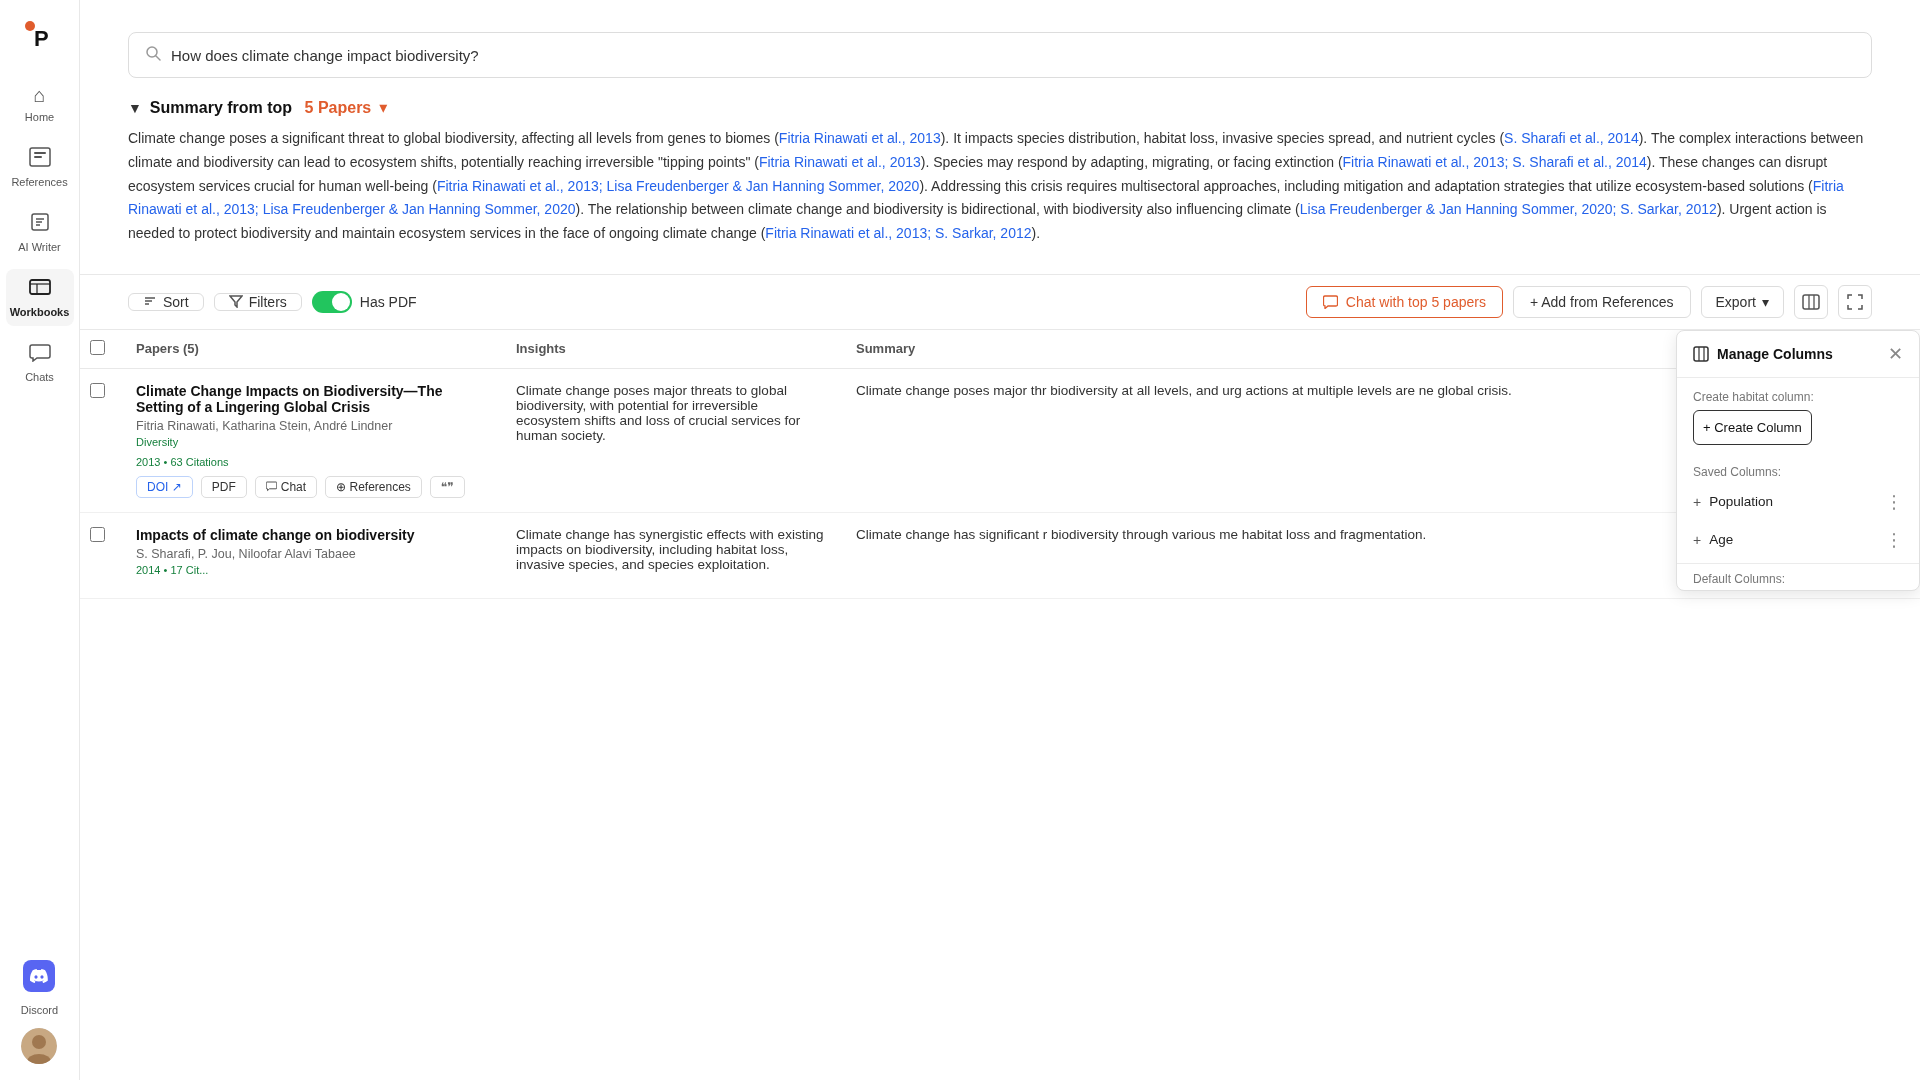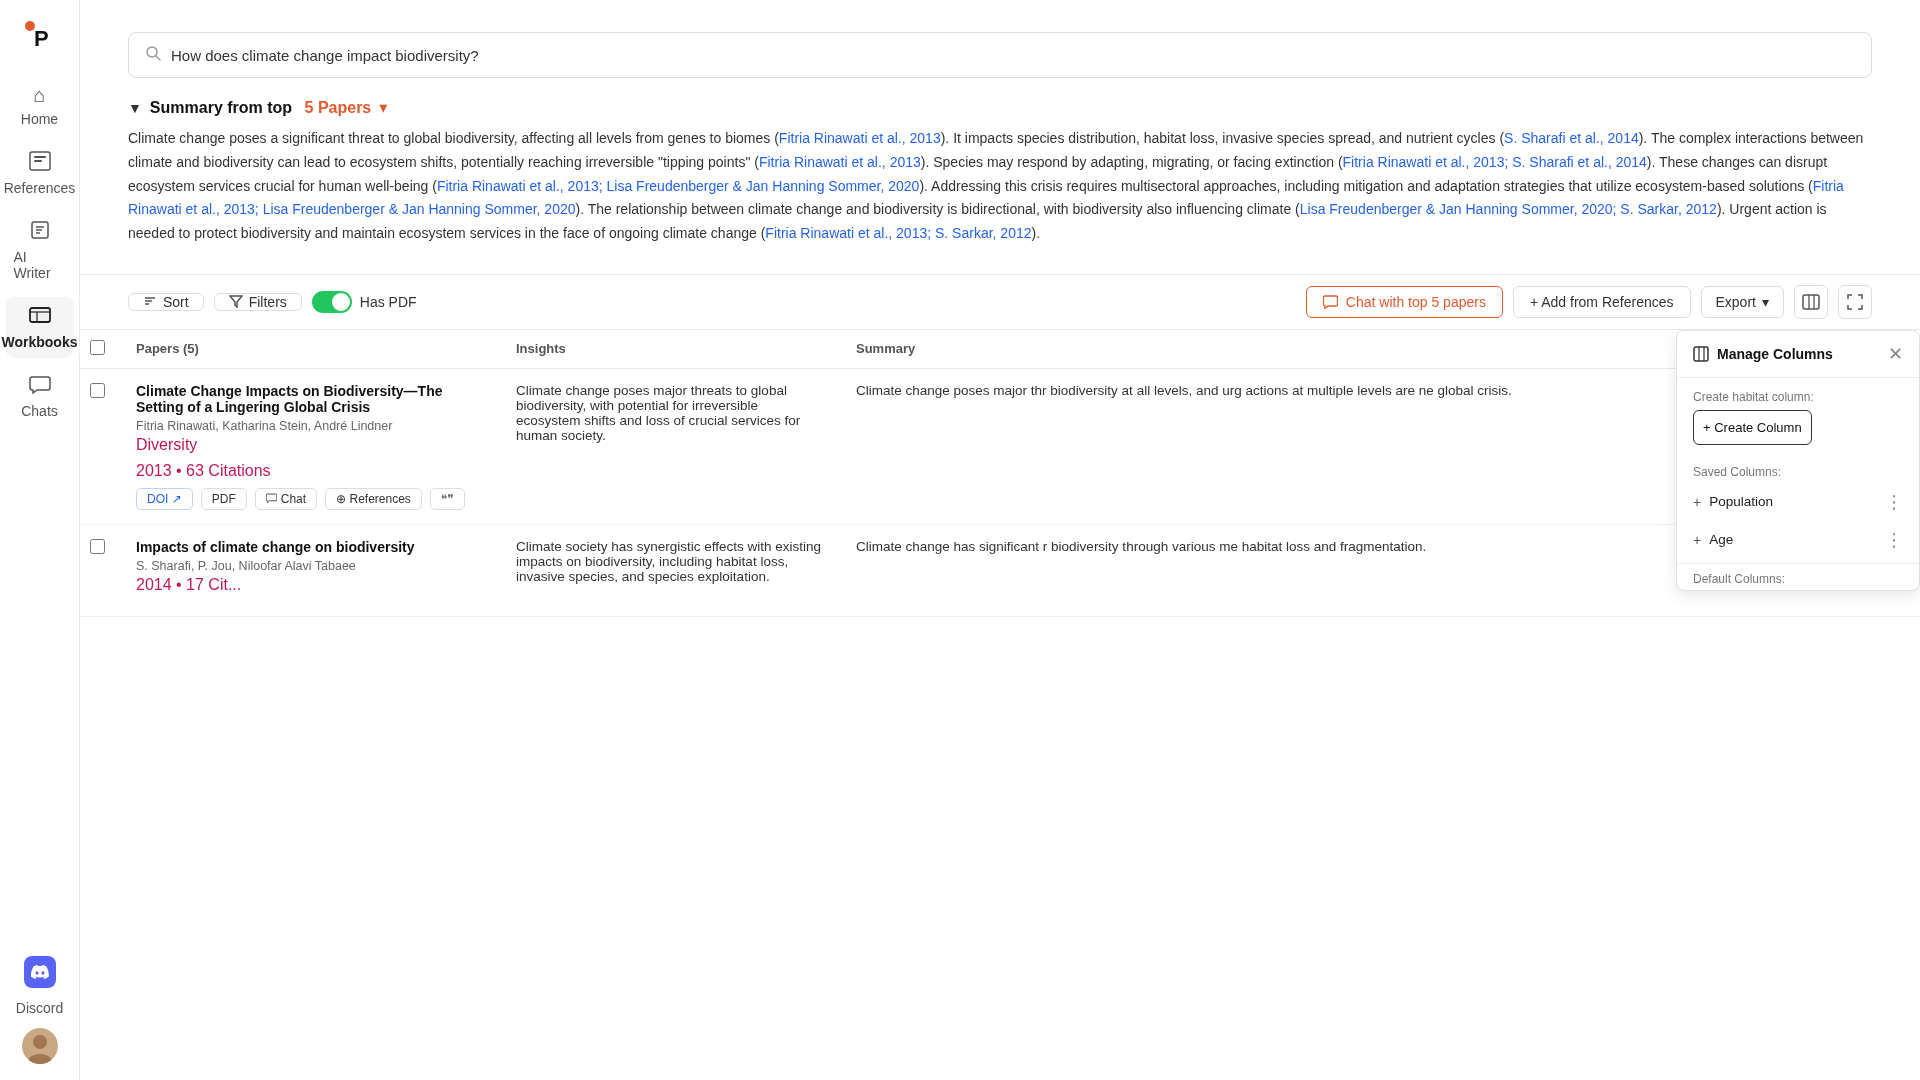--- a/index.html
+++ b/index.html
@@ -27,21 +27,21 @@
       flex-direction: column;
       align-items: center;
       gap: 4px;
       padding: 8px;
       border-radius: 8px;
       cursor: pointer;
       width: 68px;
     }
     .sidebar-item.active { background: #f5f5f5; }
     .sidebar-item-icon { font-size: 20px; color: #555; }
-    .sidebar-item-label { font-size: 14px; color: #555; text-align: left; }
+    .sidebar-item-label { font-size: 11px; color: #555; text-align: center; }
     .sidebar-item.active .sidebar-item-label { color: #222; font-weight: 600; }
     .sidebar-item.active .sidebar-item-icon { color: #222; }
     .sidebar-bottom {
       margin-top: auto;
       display: flex;
       flex-direction: column;
       align-items: center;
       gap: 12px;
     }
     .avatar-circle {
@@ -240,21 +240,21 @@
       position: sticky;
       top: 0;
       z-index: 2;
     }
     thead th:first-child { width: 40px; padding: 10px; }
     tbody tr { border-bottom: 1px solid #f0f0f0; }
     tbody td { padding: 14px 16px; vertical-align: top; font-size: 13.5px; color: #333; }
     tbody td:first-child { width: 40px; padding: 14px 10px; }
     .paper-title { font-size: 14px; font-weight: 600; color: #111; margin-bottom: 4px; }
     .paper-authors { font-size: 12.5px; color: #666; margin-bottom: 3px; }
-    .paper-meta { font-size: 16px; color: #be185d; margin-bottom: 8px; }
+    .paper-meta { font-size: 11px; color: #15803d; margin-bottom: 8px; }
     .paper-badges { display: flex; gap: 8px; align-items: flex-end; flex-wrap: wrap; }
     .badge {
       display: inline-flex;
       align-items: center;
       gap: 4px;
       padding: 3px 10px;
       border-radius: 5px;
       font-size: 12px;
       font-weight: 500;
       cursor: pointer;
@@ -573,21 +573,21 @@
             <tr>
               <td><input type="checkbox" class="checkbox" style=""></td>
               <td class="col-papers">
                 <div class="paper-title">Impacts of climate change on biodiversity</div>
                 <div class="paper-authors">S. Sharafi, P. Jou, Niloofar Alavi Tabaee</div>
                 <div class="paper-meta">
                   <span>2014</span> • <span>17 Cit...</span>
                 </div>
               </td>
               <td class="col-insights">
-                <span>Climate society has synergistic effects with existing impacts on biodiversity, including habitat loss, invasive species, and species exploitation.</span>
+                <span>Climate change has synergistic effects with existing impacts on biodiversity, including habitat loss, invasive species, and species exploitation.</span>
               </td>
               <td class="col-summary">
                 <span>Climate change has significant r biodiversity through various me habitat loss and fragmentation.</span>
               </td>
             </tr>
           </tbody>
         </table>
       </div>
 
       <div class="manage-columns-panel">

